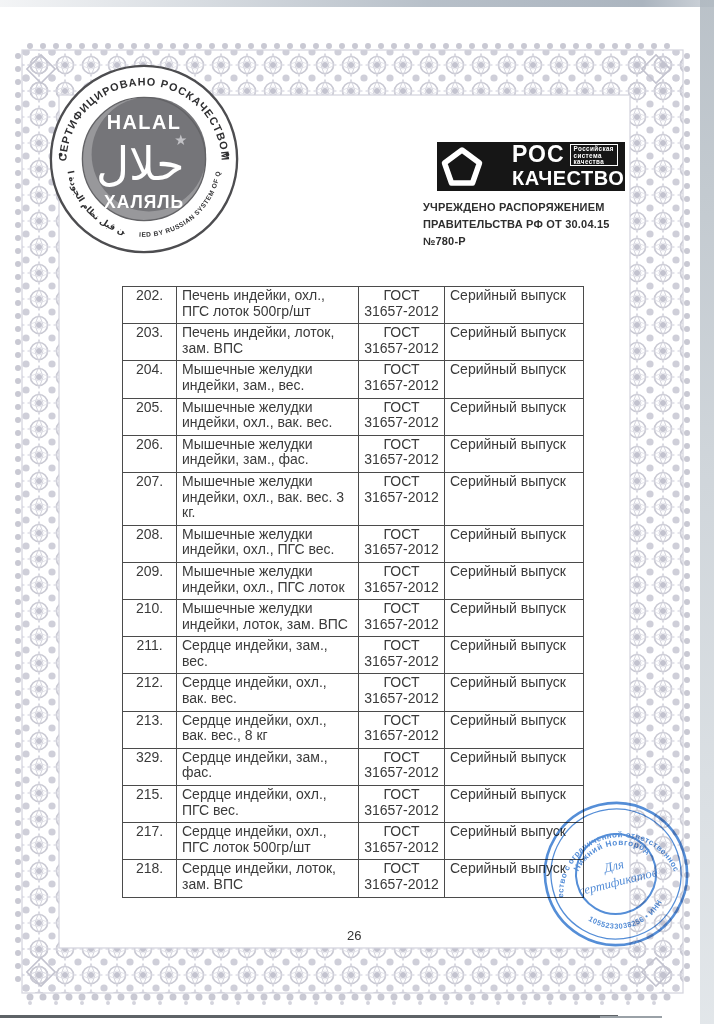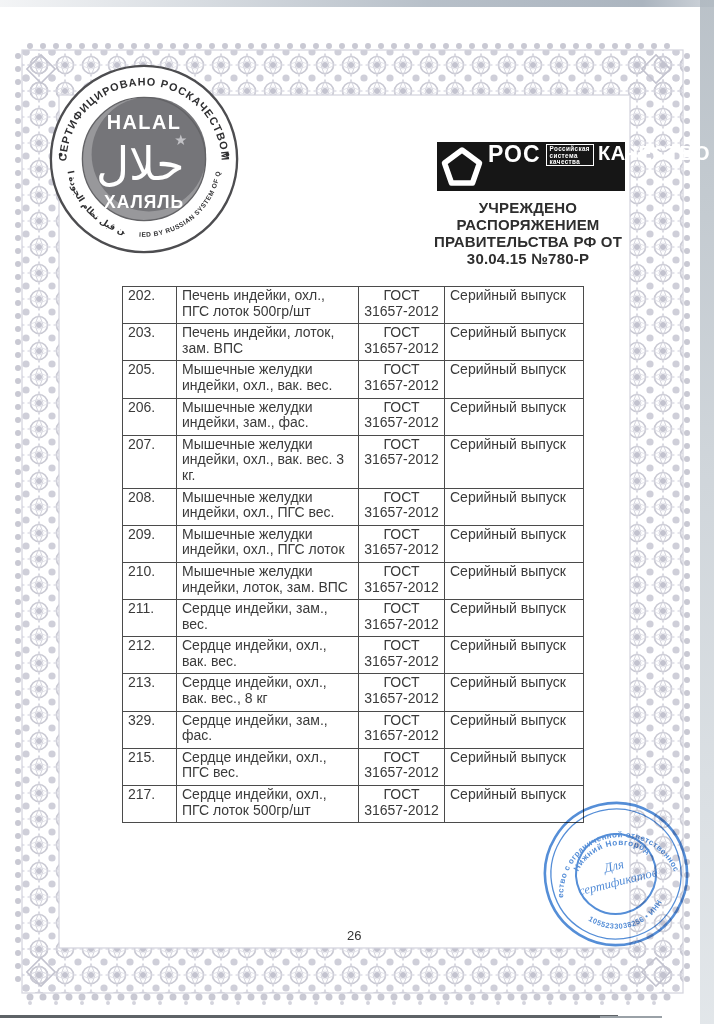--- a/index.html
+++ b/index.html
@@ -18,35 +18,35 @@
   
   .lace-frame{left:0;top:0;z-index:1;}
 
   
   .halal-seal{left:47px;top:62px;width:194px;height:194px;z-index:2;}
 
   
   .rosk{left:437px;top:142px;width:188px;height:49px;background:#161616;
         display:flex;z-index:2;}
   .rk-penta{width:49px;height:49px;flex:0 0 auto;display:flex;align-items:center;justify-content:center;}
-  .rk-right{flex:1;display:flex;flex-direction:row;}
+  .rk-right{flex:1;display:flex;flex-direction:column;margin-left:24px;}
   .rk-toprow{display:flex;height:25px;align-items:stretch;}
   .rk-ros{color:#fff;font-weight:bold;font-size:23px;line-height:25px;letter-spacing:1px;padding-left:2px;}
   .rk-tag{margin:2px 2px 1px 5px;border:1.5px solid #fff;color:#fff;
           font-size:6.3px;line-height:6.6px;font-weight:bold;padding:1px 3px;letter-spacing:.4px;}
   .rk-kach{color:#fff;font-weight:bold;font-size:20px;line-height:23px;letter-spacing:.5px;padding-left:2px;}
-  .rosk-sub{left:423px;top:199px;width:210px;text-align:center;color:#2e2e2e;
-            font-size:15px;line-height:17px;font-weight:bold;letter-spacing:.2px;z-index:2;}
+  .rosk-sub{left:423px;top:199px;width:210px;color:#2e2e2e;
+            font-size:11px;line-height:17px;font-weight:bold;letter-spacing:.2px;z-index:2;}
 
   
   table.products{left:122px;top:286px;width:461px;position:absolute;border-collapse:collapse;
       table-layout:fixed;font-size:14px;color:#3a3a3a;z-index:3;}
   table.products td{border:1.8px solid #4b4b4b;vertical-align:top;line-height:15.6px;
       padding:1px 5px 4px;}
-  td.c-num{text-align:left;padding-right:3px;}
+  td.c-num{text-align:center;padding-right:3px;}
   td.c-std div{white-space:nowrap;text-align:center;}
 
   .page-num{left:347px;top:928px;font-size:13px;color:#333;z-index:2;text-align:center;}
 
   
   .stamp{left:541px;top:799px;width:150px;height:150px;z-index:6;opacity:.88;
          mix-blend-mode:multiply;pointer-events:none;}
 </style>
 </head>
 <body>
@@ -158,20 +158,29 @@
       <tr>
     <td class="c-num">203.</td>
     <td class="c-name">Печень индейки, лоток, зам. ВПС</td>
     <td class="c-std">
       <div>ГОСТ</div>
       <div>31657-2012</div>
     </td>
     <td class="c-status">Серийный выпуск</td>
   </tr>
       <tr>
+    <td class="c-num">204.</td>
+    <td class="c-name">Мышечные желудки индейки, зам., вес.</td>
+    <td class="c-std">
+      <div>ГОСТ</div>
+      <div>31657-2012</div>
+    </td>
+    <td class="c-status">Серийный выпуск</td>
+  </tr>
+      <tr>
     <td class="c-num">205.</td>
     <td class="c-name">Мышечные желудки индейки, охл., вак. вес.</td>
     <td class="c-std">
       <div>ГОСТ</div>
       <div>31657-2012</div>
     </td>
     <td class="c-status">Серийный выпуск</td>
   </tr>
       <tr>
     <td class="c-num">206.</td>
@@ -259,20 +268,29 @@
     <td class="c-name">Сердце индейки, охл., ПГС вес.</td>
     <td class="c-std">
       <div>ГОСТ</div>
       <div>31657-2012</div>
     </td>
     <td class="c-status">Серийный выпуск</td>
   </tr>
       <tr>
     <td class="c-num">217.</td>
     <td class="c-name">Сердце индейки, охл., ПГС лоток 500гр/шт</td>
+    <td class="c-std">
+      <div>ГОСТ</div>
+      <div>31657-2012</div>
+    </td>
+    <td class="c-status">Серийный выпуск</td>
+  </tr>
+      <tr>
+    <td class="c-num">218.</td>
+    <td class="c-name">Сердце индейки, лоток, зам. ВПС</td>
     <td class="c-std">
       <div>ГОСТ</div>
       <div>31657-2012</div>
     </td>
     <td class="c-status">Серийный выпуск</td>
   </tr>
     </tbody>
 </table>
 
 <div class="abs page-num">26</div>

